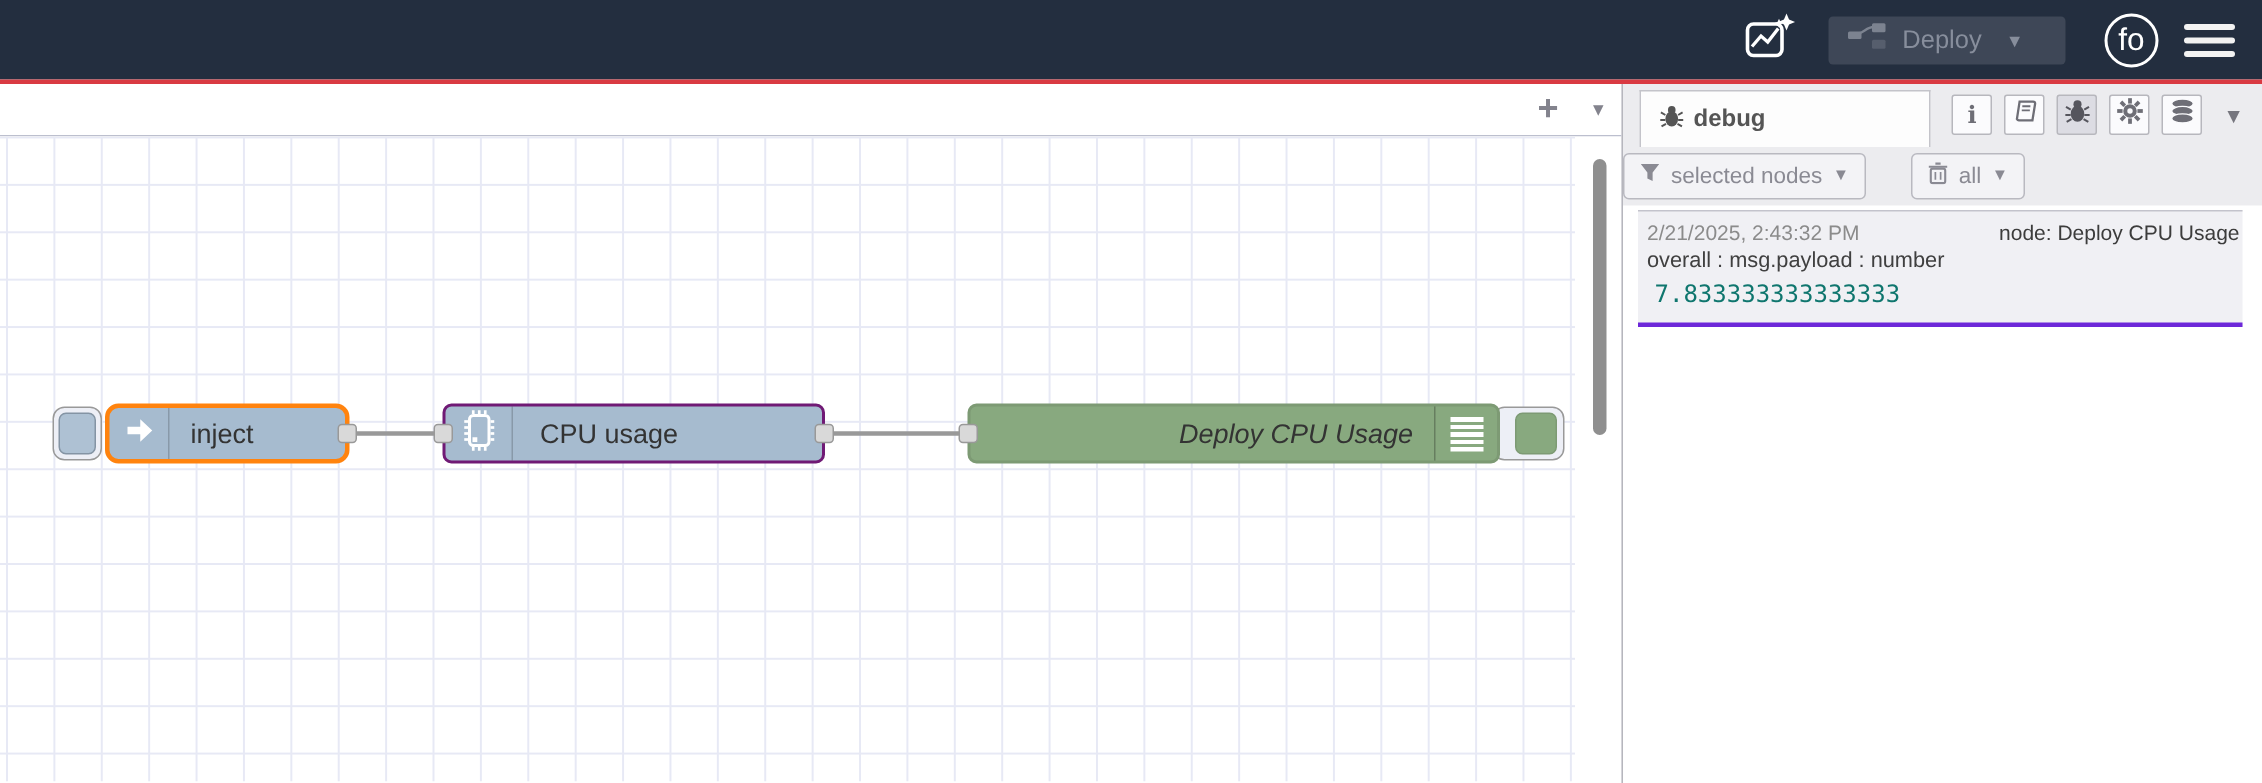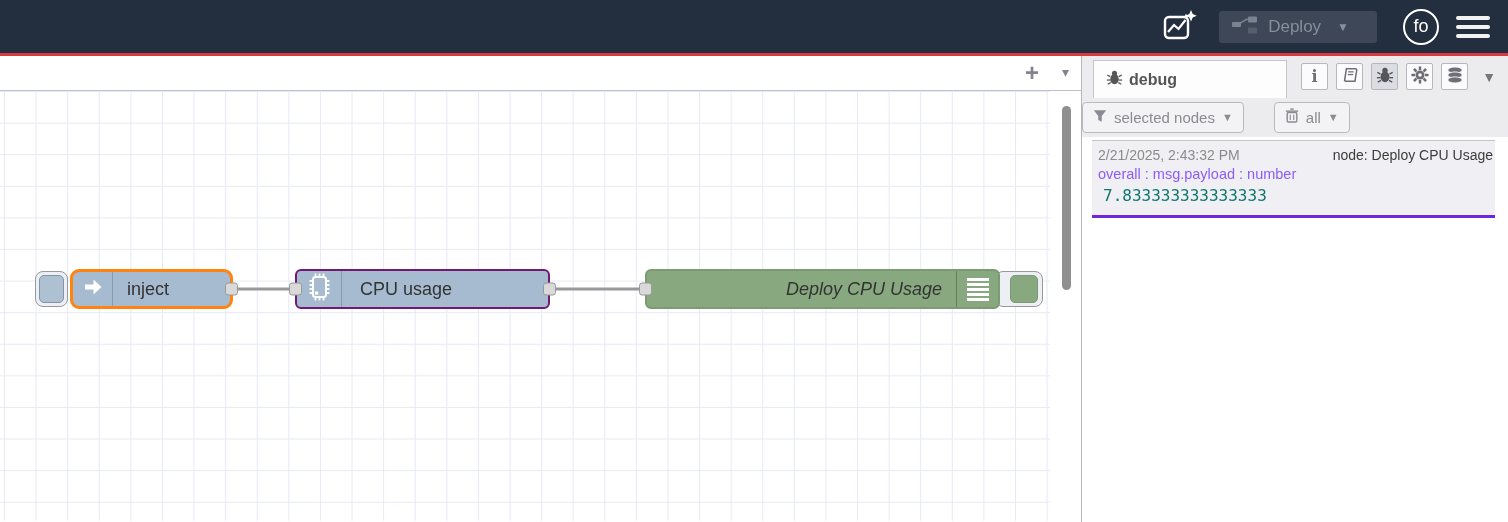--- a/index.html
+++ b/index.html
@@ -9,21 +9,21 @@
   
   .header { position:absolute; left:0; top:0; width:1508px; height:53px; background:#232e3f;
             display:flex; align-items:center; justify-content:flex-end; padding-right:18px; }
   .red-line { position:absolute; left:0; top:53px; width:1508px; height:3px; background:#d93a42; }
   .ai-btn { width:38px; height:36px; display:flex; align-items:center; justify-content:center; margin-right:20px; cursor:pointer; }
   .deploy-btn { height:32px; background:#3e4757; border-radius:3px; display:flex; align-items:center;
                 padding:0 28px 0 12px; margin-right:26px; }
   .deploy-btn .lbl { color:#878e9c; font-size:17px; margin:0 4px 0 10px; }
   .deploy-btn .chev { color:#878e9c; font-size:12px; margin-left:12px; }
   .avatar { width:36px; height:36px; border:2px solid #fff; border-radius:50%; color:#fff;
-            display:flex; align-items:center; justify-content:center; font-size:18px; margin-right:17px; }
+            display:flex; align-items:center; justify-content:center; font-size:21px; margin-right:17px; }
   .burger { width:34px; display:flex; flex-direction:column; gap:5px; cursor:pointer; }
   .burger span { display:block; height:4px; background:#f2f2f2; border-radius:2px; }
 
   
   .workspace { position:absolute; left:0; top:56px; width:1081px; height:466px; background:#fff; }
   .tabbar { position:relative; height:35px; background:#fff; border-bottom:1px solid #bcbfce; }
   .tabbar .plus { position:absolute; right:42px; top:3px; font-size:24px; font-weight:bold; color:#83838d; cursor:pointer; line-height:28px; }
   .tabbar .chev { position:absolute; right:12px; top:8px; font-size:14px; color:#83838d; cursor:pointer; }
   .canvas { position:relative; width:1081px; height:430px; background:#fff; overflow:hidden; }
   .grid { position:absolute; left:0; top:0; width:1050px; height:430px;
@@ -65,21 +65,21 @@
                 gap:30px; padding-right:33px; }
   .filter-btn { height:31px; background:#f3f3f6; border:1px solid #b9b9c0; border-radius:4px;
                 display:flex; align-items:center; gap:7px; padding:0 10px; color:#8a8a93; font-size:15px; cursor:pointer; }
   .filter-btn .chev { font-size:11px; }
   .messages { position:absolute; left:0; top:81px; width:427px; height:385px; background:#fff; overflow:hidden; }
   .msg { margin:3px 14px 0 10px; background:#f0f0f4; border-top:1px solid #c3c3cc; border-bottom:3px solid #6d28d9;
          padding:5px 2px 7px 6px; }
   .msg-meta { display:flex; justify-content:space-between; white-space:nowrap; font-size:14px; line-height:19px; }
   .msg-time { color:#8b8b8b; }
   .msg-src { color:#3c3c3c; }
-  .msg-prop { color:#8b5cf6; font-size:14.5px; line-height:19px; white-space:nowrap; }
+  .msg-prop { color:#404040; font-size:14.5px; line-height:19px; white-space:nowrap; }
   .msg-val { color:#0f766e; font-family:"DejaVu Sans Mono","Liberation Mono",monospace; font-size:16px;
              line-height:24px; padding-left:5px; white-space:nowrap; }
   .iserif { font-family:"DejaVu Serif",serif; font-weight:bold; font-size:16px; color:#6e6e76; line-height:1; }
 </style>
 </head>
 <body>
 
 <div id="app">
 
   <div class="header">

